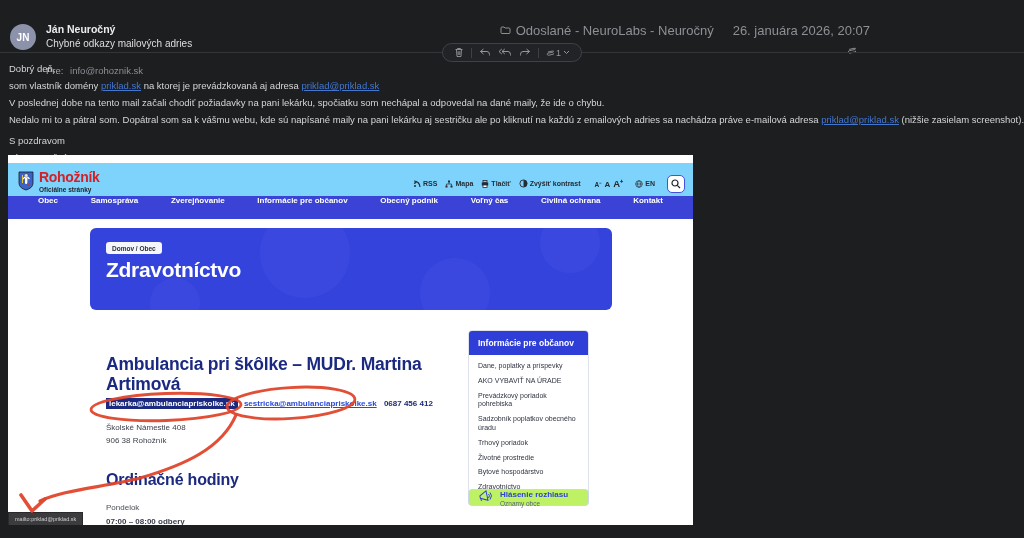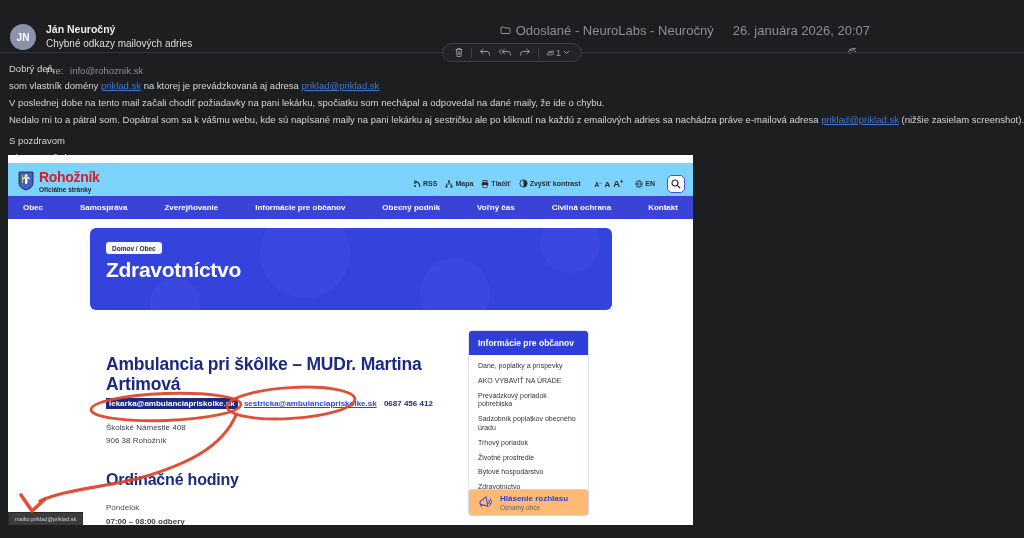--- a/index.html
+++ b/index.html
@@ -48,21 +48,21 @@
   .utilities { position:absolute; right:8px; top:0; height:41px; display:flex; align-items:center; gap:8px;
                font-size:7px; font-weight:bold; color:#262b34; }
   .util { display:flex; align-items:center; gap:2px; }
   .font-btns { display:flex; align-items:baseline; gap:3px; margin-left:6px; }
   .fbtn-s { font-size:6.5px; } .fbtn-m { font-size:8px; } .fbtn-l { font-size:9.5px; }
   .lang { display:flex; align-items:center; gap:2px; margin-left:4px; }
   .search-btn { width:18px; height:18px; border:1.5px solid #4450e0; border-radius:5px;
                 display:flex; align-items:center; justify-content:center; margin-left:4px; background:#fff; }
 
   .site-nav { position:absolute; left:0; top:41px; width:685px; height:23px; background:#3a43d6;
-              display:flex; align-items:center; justify-content:space-between; padding:0 15px; }
+              display:flex; justify-content:space-between; padding:0 30px; }
   .site-nav a { color:#fff; font-size:8px; font-weight:bold; text-decoration:none; white-space:nowrap; }
 
   .hero { position:absolute; left:82px; top:73px; width:522px; height:82px; background:#3443dc; border-radius:6px; overflow:hidden; }
   .hero .blob { position:absolute; border-radius:50%; background:#4250e2; opacity:.45; }
   .crumb { position:absolute; left:16px; top:14px; background:#f4f6fb; color:#272c36; font-size:6.5px; font-weight:bold;
            padding:2.5px 6px; border-radius:3px; }
   .hero h1 { position:absolute; left:16px; top:30px; color:#fff; font-size:21px; font-weight:bold; letter-spacing:-0.3px; }
 
   .article h2 { position:absolute; left:98px; color:#1b2a80; font-weight:bold; letter-spacing:-0.2px; }
   .art-title { top:199px; width:370px; font-size:17.5px; line-height:20px; }
@@ -75,22 +75,22 @@
   .addr1 { top:268px; } .addr2 { top:281px; }
   .day { position:absolute; left:98px; top:348px; font-size:8px; color:#4a4f59; }
   .time { position:absolute; left:98px; top:362px; font-size:8px; color:#3a3f49;font-weight:bold; }
 
   .sidebar-card { position:absolute; left:460px; top:175px; width:121px; background:#fff;
                   border:1px solid #dde2ec; border-radius:4px; overflow:hidden; }
   .sidebar-head { background:#2f3ed6; color:#fff; font-size:8.5px; font-weight:bold; padding:7px 9px; }
   .sidebar-list { padding:4px 0 5px; }
   .sidebar-list a { display:block; font-size:7px; color:#2e3340; text-decoration:none; padding:3.2px 9px; line-height:8.5px; }
 
-  .radio-card { position:absolute; left:460px; top:334px; width:121px; height:27px; background:#fdba74;
-                border:1px solid #ccd6ea; border-radius:4px; display:flex; align-items:center; gap:7px; padding:0 9px; }
+  .radio-card { position:absolute; left:460px; top:334px; width:121px; height:17px; background:#bef264;
+                border:1px solid #ccd6ea; border-radius:4px; display:flex; gap:7px; padding:0 9px; }
   .radio-title { font-size:8px; font-weight:bold; color:#2f3fd9; }
   .radio-sub { font-size:6.5px; color:#5a6372; margin-top:1px; }
 
   .tooltip { position:absolute; left:0px; top:357px; background:#3c3c3e; color:#cfcfd2; font-size:5.5px;
              padding:3px 6px; border:1px solid #2a2a2c; white-space:nowrap; }
 
   
   .annotations { position:absolute; inset:0; width:1024px; height:538px; pointer-events:none; }
 </style>
 </head>

